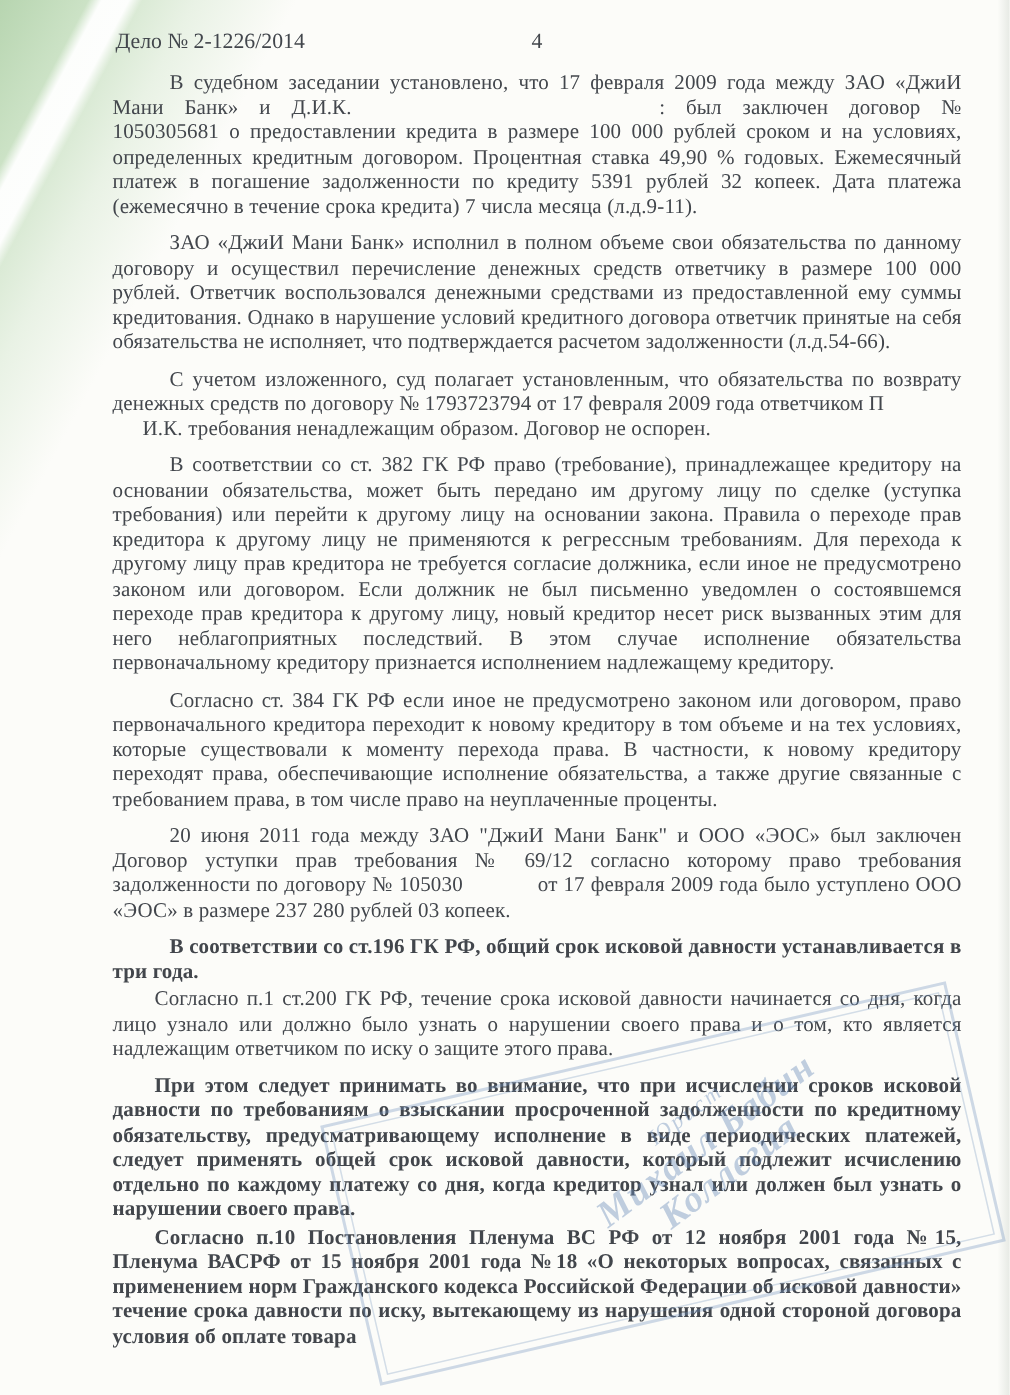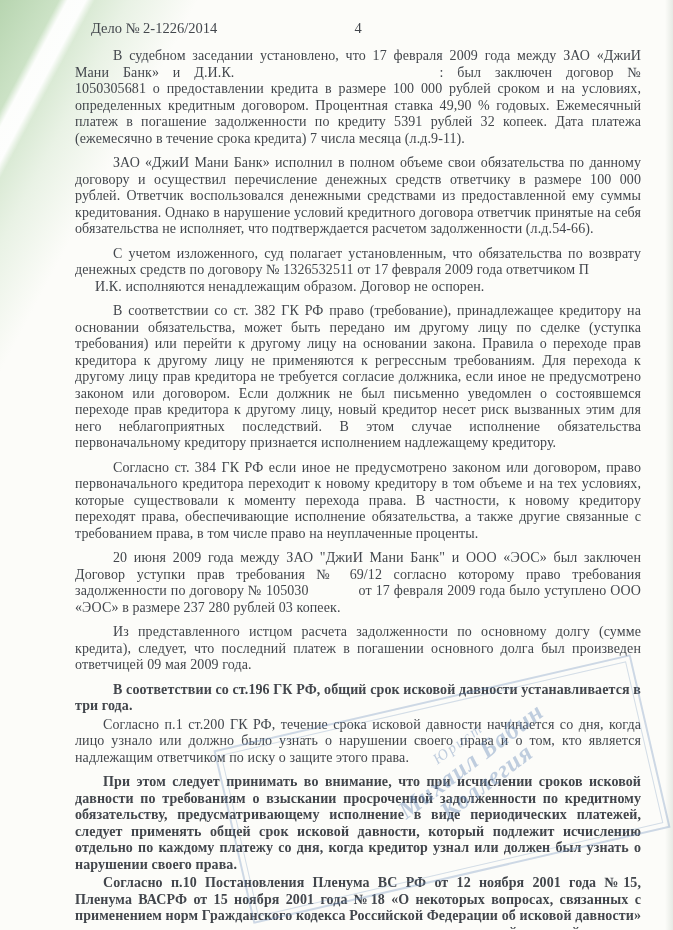--- a/index.html
+++ b/index.html
@@ -22,21 +22,21 @@
   }
   .edge-shade{
     position:absolute;top:0;right:0;width:8px;height:100%;
     background:linear-gradient(to right, rgba(210,214,208,0) , rgba(205,212,204,0.45));
     pointer-events:none;
   }
   .doc-header{
     position:absolute;top:20px;left:75px;width:566px;
     font-size:14.5px;
   }
-  .case-no{position:absolute;left:16px;top:0;}
+  .case-no{position:absolute;left:2px;top:0;}
   .page-no{position:absolute;left:50%;top:0;transform:translateX(-50%);}
   .doc-body{
     position:absolute;top:48px;left:75px;width:566px;
     font-size:14px;line-height:16.5px;
     text-align:justify;
     letter-spacing:0.1px;
   }
   .para{margin:0 0 8px 0;text-indent:38px;}
   .para.small-indent{text-indent:28px;}
   .para.no-gap{margin-bottom:2px;font-weight:bold;}
@@ -74,25 +74,24 @@
   <div class="edge-shade"></div>
 
   <div class="doc-header">
     <span class="case-no">Дело № 2-1226/2014</span>
     <span class="page-no">4</span>
   </div>
 
   <div class="doc-body">
       <p class="para"><span>В судебном заседании установлено, что 17 февраля 2009 года между ЗАО «ДжиИ Мани Банк» и Д.И.К.</span><span class="redacted-gap" style="width: 205px;"></span><span>: был заключен договор № 1050305681 о предоставлении кредита в размере 100 000 рублей сроком и на условиях, определенных кредитным договором. Процентная ставка 49,90 % годовых. Ежемесячный платеж в погашение задолженности по кредиту 5391 рублей 32 копеек. Дата платежа (ежемесячно в течение срока кредита) 7 числа месяца (л.д.9-11).</span></p>
       <p class="para"><span>ЗАО «ДжиИ Мани Банк» исполнил в полном объеме свои обязательства по данному договору и осуществил перечисление денежных средств ответчику в размере 100 000 рублей. Ответчик воспользовался денежными средствами из предоставленной ему суммы кредитования. Однако в нарушение условий кредитного договора ответчик принятые на себя обязательства не исполняет, что подтверждается расчетом задолженности (л.д.54-66).</span></p>
-      <p class="para"><span>С учетом изложенного, суд полагает установленным, что обязательства по возврату денежных средств по договору № 1326532511 от 17 февраля 2009 года ответчиком П</span><br><span class="redacted-gap" style="width: 20px;"></span><span>И.К. исполняются ненадлежащим образом. Договор не оспорен.</span></p>
+      <p class="para"><span>С учетом изложенного, суд полагает установленным, что обязательства по возврату денежных средств по договору № 1793723794 от 17 февраля 2009 года ответчиком П</span><br><span class="redacted-gap" style="width: 20px;"></span><span>И.К. требования ненадлежащим образом. Договор не оспорен.</span></p>
       <p class="para big-gap"><span>В соответствии со ст. 382 ГК РФ право (требование), принадлежащее кредитору на основании обязательства, может быть передано им другому лицу по сделке (уступка требования) или перейти к другому лицу на основании закона. Правила о переходе прав кредитора к другому лицу не применяются к регрессным требованиям. Для перехода к другому лицу прав кредитора не требуется согласие должника, если иное не предусмотрено законом или договором. Если должник не был письменно уведомлен о состоявшемся переходе прав кредитора к другому лицу, новый кредитор несет риск вызванных этим для него неблагоприятных последствий. В этом случае исполнение обязательства первоначальному кредитору признается исполнением надлежащему кредитору.</span></p>
       <p class="para"><span>Согласно ст. 384 ГК РФ если иное не предусмотрено законом или договором, право первоначального кредитора переходит к новому кредитору в том объеме и на тех условиях, которые существовали к моменту перехода права. В частности, к новому кредитору переходят права, обеспечивающие исполнение обязательства, а также другие связанные с требованием права, в том числе право на неуплаченные проценты.</span></p>
-      <p class="para"><span>20 июня 2009 года между ЗАО "ДжиИ Мани Банк" и ООО «ЭОС» был заключен Договор уступки прав требования  № 69/12 согласно которому право требования задолженности по договору № 105030</span><span class="redacted-gap" style="width: 50px;"></span><span>от 17 февраля 2009 года было уступлено ООО «ЭОС» в размере 237 280 рублей 03 копеек.</span></p>
-      <p class="para"><span>Из представленного истцом расчета задолженности по основному долгу (сумме кредита), следует, что последний платеж в погашении основного долга был произведен ответчицей 09 мая 2009 года.</span></p>
+      <p class="para"><span>20 июня 2011 года между ЗАО "ДжиИ Мани Банк" и ООО «ЭОС» был заключен Договор уступки прав требования  № 69/12 согласно которому право требования задолженности по договору № 105030</span><span class="redacted-gap" style="width: 50px;"></span><span>от 17 февраля 2009 года было уступлено ООО «ЭОС» в размере 237 280 рублей 03 копеек.</span></p>
       <p class="para no-gap"><span>В соответствии со ст.196 ГК РФ, общий срок исковой давности устанавливается в три года.</span></p>
       <p class="para small-indent"><span>Согласно п.1 ст.200 ГК РФ, течение срока исковой давности начинается со дня, когда лицо узнало или должно было узнать о нарушении своего права и о том, кто является надлежащим ответчиком по иску о защите этого права.</span></p>
       <p class="para small-indent no-gap"><span>При этом следует принимать во внимание, что при исчислении сроков исковой давности по требованиям о взыскании просроченной задолженности по кредитному обязательству, предусматривающему исполнение в виде периодических платежей, следует применять общей срок исковой давности, который подлежит исчислению отдельно по каждому платежу со дня, когда кредитор узнал или должен был узнать о нарушении своего права.</span></p>
       <p class="para small-indent no-gap"><span>Согласно п.10 Постановления Пленума ВС РФ от 12 ноября 2001 года №15, Пленума ВАСРФ от 15 ноября 2001 года №18 «О некоторых вопросах, связанных с применением норм Гражданского кодекса Российской Федерации об исковой давности» течение срока давности по иску, вытекающему из нарушения одной стороной договора условия об оплате товара</span></p>
     </div>
 
   <div class="stamp">
     <div class="stamp-inner"></div>
     <div class="stamp-text">
         <div class="stamp-line sm">Юрист</div>

